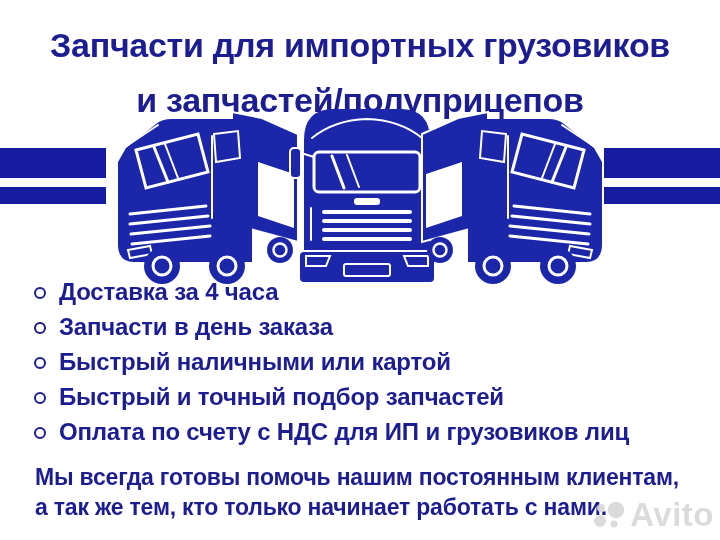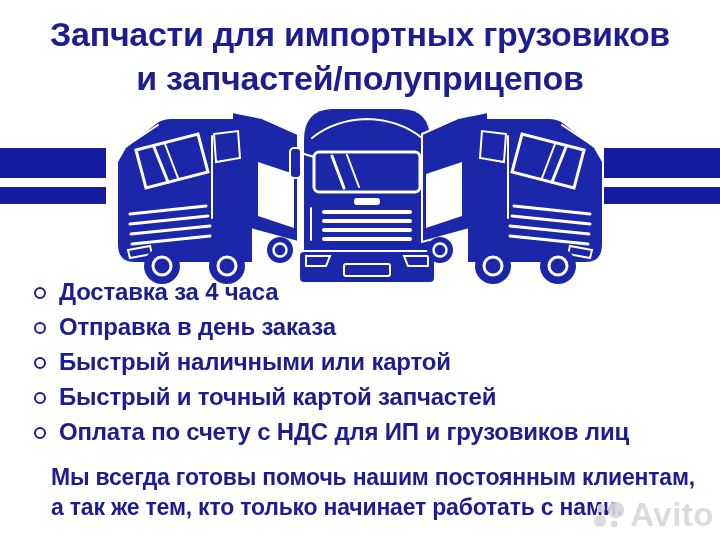--- a/index.html
+++ b/index.html
@@ -15,21 +15,21 @@
     background:var(--background);
     font-family:"Liberation Sans","DejaVu Sans",sans-serif;
     font-weight:bold;color:var(--text-navy);
   }
   .banner{position:absolute;inset:0;}
   .title{
     position:absolute;top:12px;left:0;width:720px;margin:0;
     text-align:center;font-size:34px;line-height:44px;
     letter-spacing:-0.3px;color:var(--text-navy);
   }
-  .title span{display:block;}
+  .title span{display:block;margin-top:11px;}
   .hero{position:absolute;top:98px;left:0;}
   .fill-blue{fill:var(--royal-blue);}
   .stripe{fill:var(--stripe-blue);}
   .wline{fill:none;stroke:#ffffff;stroke-linecap:round;}
   .features{
     position:absolute;top:280px;left:34px;margin:0;padding:0;
     list-style:none;
   }
   .features li{
     display:flex;align-items:center;height:24px;margin-bottom:11px;
@@ -37,21 +37,21 @@
   }
   .bullet{
     flex:0 0 auto;width:8px;height:8px;margin-right:13px;margin-top:1px;
     border:2.5px solid var(--text-navy);border-radius:50%;
     background:transparent;
   }
   .footer-note{
     position:absolute;top:462px;left:35px;width:680px;
     font-size:23px;line-height:30px;letter-spacing:-0.2px;
   }
-  .footer-note span{display:block;margin-left:16px;}
+  .footer-note span{display:block;}
   .watermark{
     position:absolute;right:6px;bottom:6px;
     display:flex;align-items:center;gap:4px;
     color:var(--watermark-gray);opacity:0.9;
   }
   .watermark .brand{
     font-size:33px;letter-spacing:0.5px;
     font-family:"Liberation Sans",sans-serif;font-weight:bold;
   }
 </style>
@@ -132,29 +132,29 @@
     <use href="#truckAngled" transform="translate(720 0) scale(-1 1)"></use>
   </svg>
 
   <ul class="features">
     <li>
       <span class="bullet"></span>
       <span>Доставка за 4 часа</span>
     </li>
     <li>
       <span class="bullet"></span>
-      <span>Отправка в день заказа</span>
+      <span>Запчасти в день заказа</span>
     </li>
     <li>
       <span class="bullet"></span>
       <span>Быстрый наличными или картой</span>
     </li>
     <li>
       <span class="bullet"></span>
-      <span>Быстрый и точный картой запчастей</span>
+      <span>Быстрый и точный подбор запчастей</span>
     </li>
     <li>
       <span class="bullet"></span>
       <span>Оплата по счету с НДС для ИП и грузовиков лиц</span>
     </li>
   </ul>
 
   <div class="footer-note">
     <span>Мы всегда готовы помочь нашим постоянным клиентам,</span>
     <span>а так же тем, кто только начинает работать с нами.</span>

